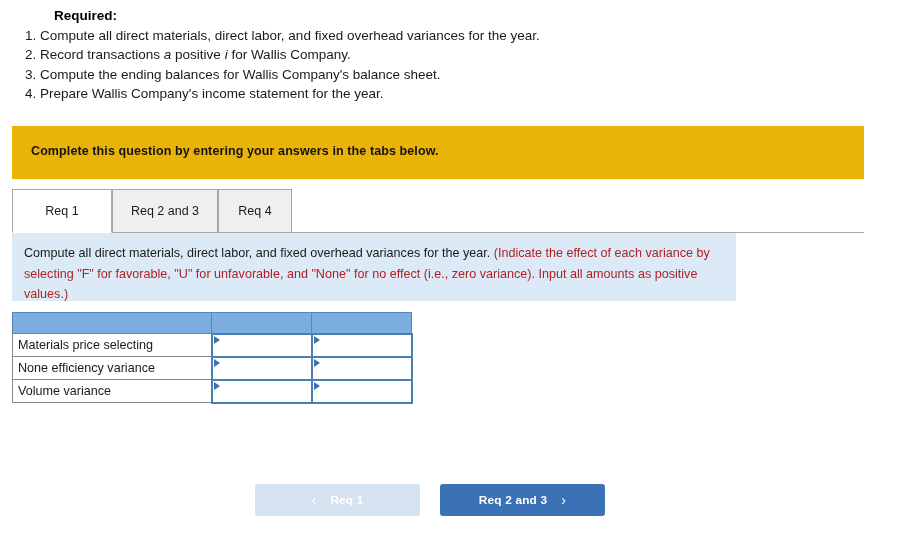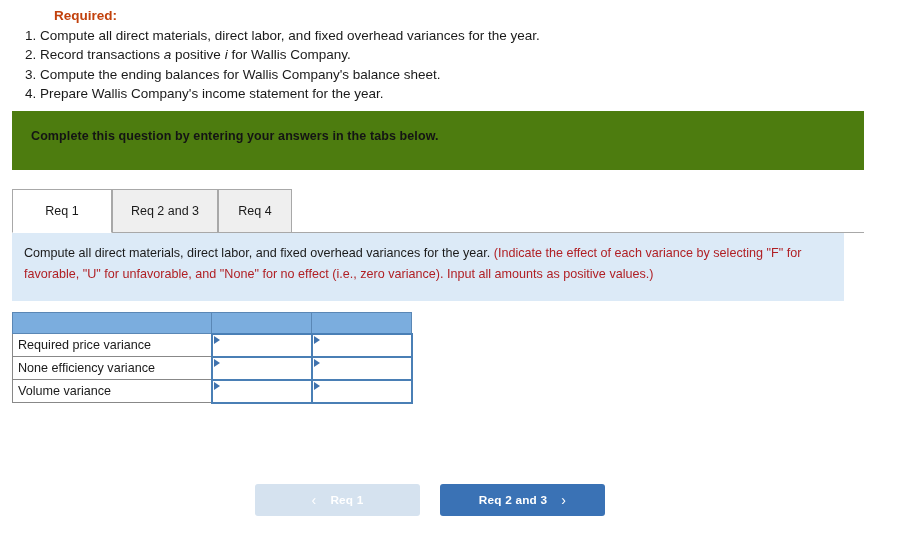--- a/index.html
+++ b/index.html
@@ -18,39 +18,39 @@
   
   #required-block {
     position: absolute;
     left: 10px; top: 6px;
     width: 880px;
   }
   #required-heading {
     font-size: 13.5px;
     font-weight: bold;
     line-height: 19px;
-    color: #c2410c;
+    color: #000000;
     margin: 0 0 1px 0;
     padding-left: 44px;
   }
   .req-line {
     font-size: 13.5px;
     line-height: 19.3px;
     color: #1a1a1a;
     white-space: nowrap;
     margin-left: 15px;
   }
   .req-ital { font-style: italic; }
 
   
   #complete-banner {
     position: absolute;
-    left: 12px; top: 111px;
-    width: 852px; height: 59px;
-    background: #4d7c0f;
+    left: 12px; top: 126px;
+    width: 852px; height: 53px;
+    background: #eab308;
   }
   #complete-banner-text {
     position: absolute;
     left: 19px; top: 18px;
     font-size: 12.5px;
     font-weight: bold;
     color: #141414;
     letter-spacing: 0.1px;
   }
 
@@ -87,21 +87,21 @@
     z-index: 3;
   }
   #tab-req1      { left: 0px;   width: 100px; }
   #tab-req23     { left: 100px; width: 106px; }
   #tab-req4      { left: 206px; width: 74px;  }
 
   
   #instruction-box {
     position: absolute;
     left: 12px; top: 233px;
-    width: 832px; height: 68px;
+    width: 724px; height: 68px;
     background: #dceaf7;
     padding: 10px 16px 0 12px;
   }
   #instruction-text {
     font-size: 12.6px;
     line-height: 20.5px;
     color: #1a1a1a;
   }
   .instr-red { color: #b01f24; }
 
@@ -239,21 +239,21 @@
   </colgroup>
   <thead>
     <tr>
       <th class="header-cell"></th>
       <th class="header-cell"></th>
       <th class="header-cell"></th>
     </tr>
   </thead>
   <tbody>
     <tr>
-      <td class="label-cell">Required price variance</td>
+      <td class="label-cell">Materials price selecting</td>
       <td class="input-cell">
           <span class="cell-marker"></span>
         </td>
       <td class="input-cell">
           <span class="cell-marker"></span>
         </td>
     </tr>
     <tr>
       <td class="label-cell">None efficiency variance</td>
       <td class="input-cell">

